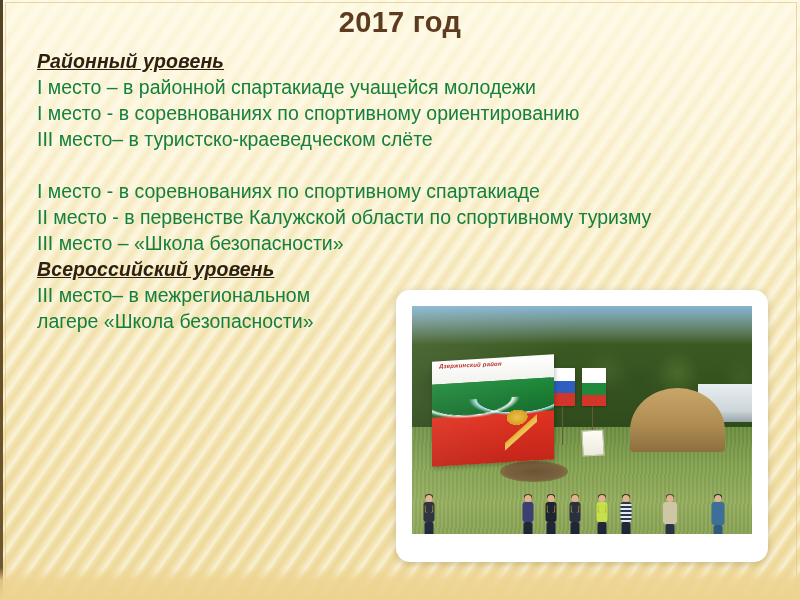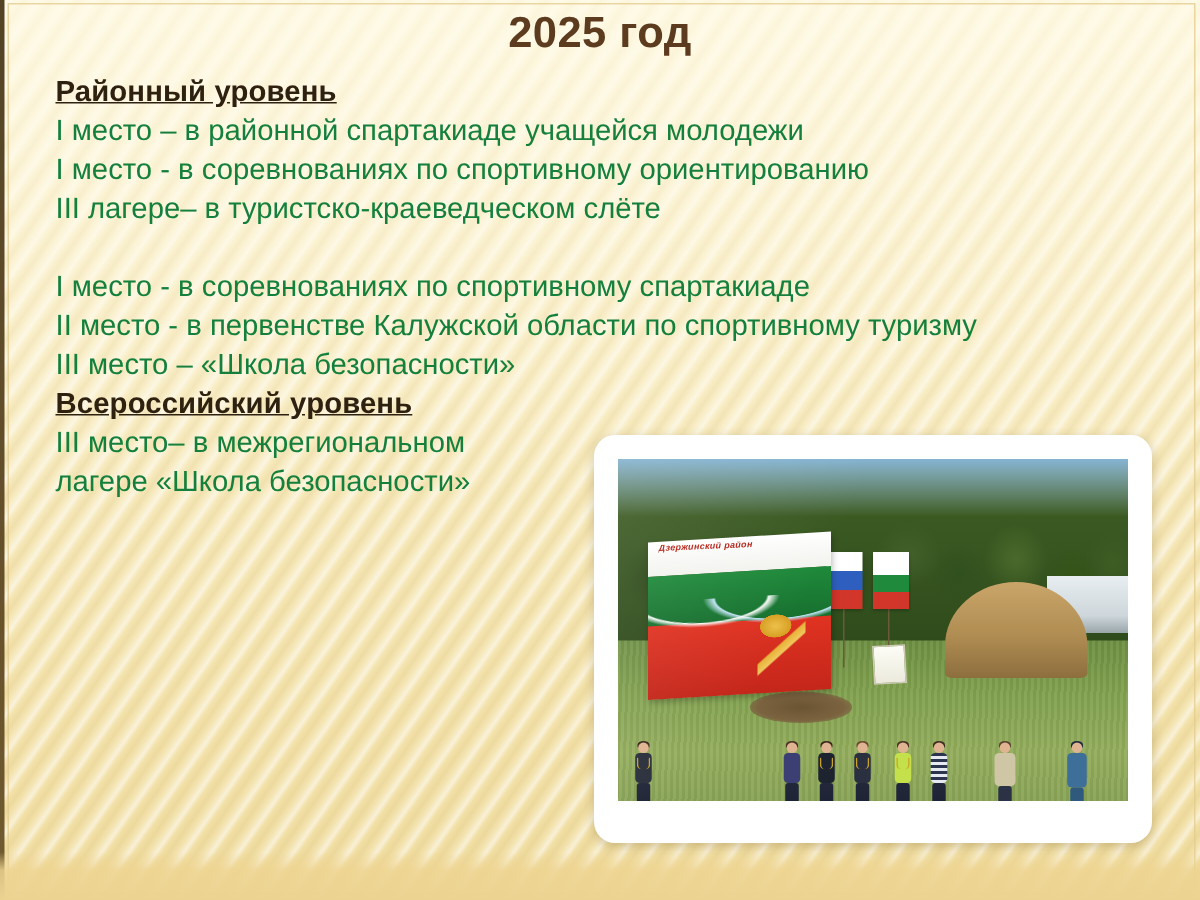--- a/index.html
+++ b/index.html
@@ -96,20 +96,21 @@
     z-index: 4;
   }
   .line {
     font-size: 19.5px;
     line-height: 26px;
     color: #15803d;
     white-space: pre;
   }
   .line.heading {
     font-weight: bold;
+    font-style: italic;
     text-decoration: underline;
     color: #2f2110;
     letter-spacing: .1px;
   }
   .line.spacer {
     height: 26px;
   }
   .line.narrow {
     
   }
@@ -288,27 +289,27 @@
 <body>
 
 <div class="slide">
 
   <div class="slide-bg"></div>
   <div class="slide-wash"></div>
   <div class="edge-inner"></div>
   <div class="edge-left"></div>
   <div class="edge-bottom"></div>
 
-  <div class="title">2025 год</div>
+  <div class="title">2017 год</div>
 
   <div class="body-block">
     <div class="line heading">Районный уровень</div>
     <div class="line">I место – в районной спартакиаде учащейся молодежи</div>
     <div class="line">I место - в соревнованиях по спортивному ориентированию</div>
-    <div class="line">III лагере– в туристско-краеведческом слёте</div>
+    <div class="line">III место– в туристско-краеведческом слёте</div>
     <div class="line spacer"></div>
     <div class="line">I место - в соревнованиях по спортивному спартакиаде</div>
     <div class="line">II место - в первенстве Калужской области по спортивному туризму</div>
     <div class="line">III место – «Школа безопасности»</div>
     <div class="line heading">Всероссийский уровень</div>
     <div class="line narrow">III место– в межрегиональном</div>
     <div class="line narrow">лагере «Школа безопасности»</div>
   </div>
 
   <div class="photo-card">

